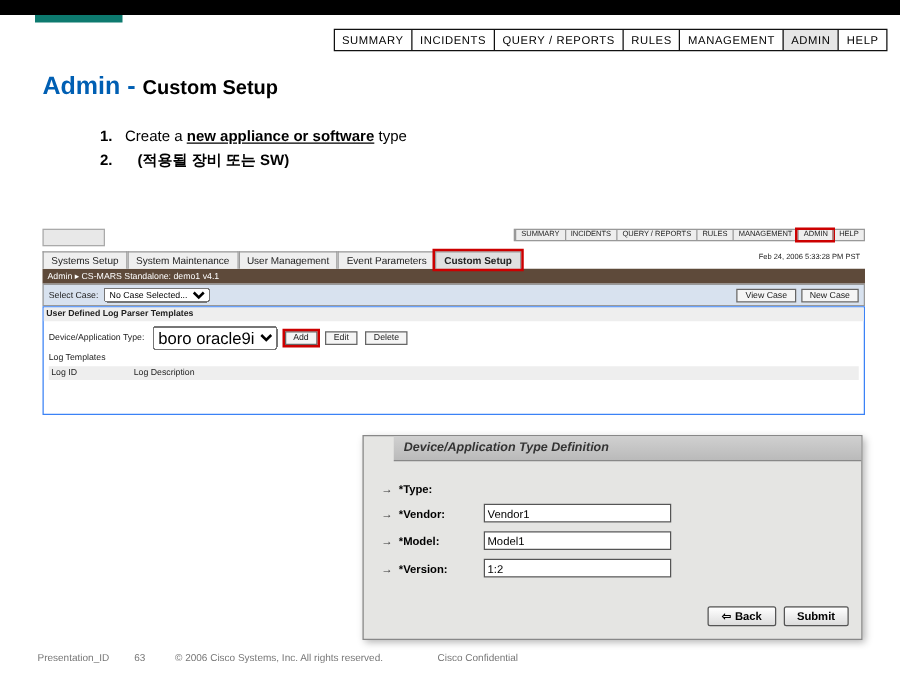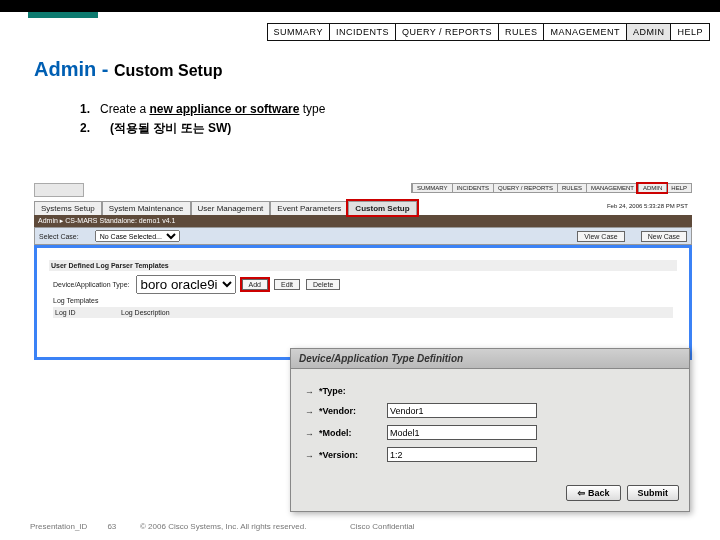--- a/index.html
+++ b/index.html
@@ -15,31 +15,31 @@
   .title .black { color: #000; font-size: 16px; }
   .list { position: absolute; top: 100px; left: 80px; font-size: 12px; line-height: 1.6; }
   .list b { font-weight: bold; }
   .list u { text-decoration: underline; }
   .shot { position: absolute; top: 183px; left: 34px; width: 658px; font-size: 8px; color: #222; }
   .shot .logo { width: 50px; height: 14px; background: #e8e8e8; border: 1px solid #aaa; display: inline-block; }
   .shot .tabrow { display: flex; margin-top: 2px; }
   .shot .tab { padding: 2px 6px; background: #efefef; border: 1px solid #999; border-bottom: none; }
   .shot .tab.active { background: #e0e0e0; font-weight: bold; }
   .shot .breadcrumb { background: #5e4a3a; color: #fff; padding: 2px 4px; font-size: 7px; }
-  .shot .bluebar { background: #d8e2ef; border: 1px solid #999; padding: 2px 4px; font-size: 7px; display: flex; align-items: center; gap: 16px; }
+  .shot .bluebar { background: #d8e2ef; border: 1px solid #999; padding: 2px 4px; font-size: 7px; display: flex; align-items: center; gap: 4px; }
   .shot .bluebar select { font-size: 7px; height: 12px; }
-  .shot .panel { background: #fff; border: 3px solid #3b82f6; padding: 16px; font-size: 7px; }
+  .shot .panel { background: #fff; border: 1px solid #3b82f6; padding: 4px; font-size: 7px; }
   .shot .panel .hdr { background: #eee; padding: 2px; margin: -4px -4px 4px -4px; font-weight: bold; }
   .shot .row { display: flex; align-items: center; gap: 6px; margin: 3px 0; }
   .shot .btn { border: 1px solid #666; padding: 1px 6px; background: #f5f5f5; font-size: 7px; cursor: pointer; }
   .redbox { outline: 2px solid #c00; outline-offset: 0; }
   .topnav2 { position: absolute; right: 0; top: 0; display: flex; font-size: 6px; background: #eee; border: 1px solid #999; }
   .topnav2 div { padding: 1px 4px; border-left: 1px solid #999; }
   .dialog { position: absolute; top: 348px; left: 290px; width: 400px; background: #e5e5e3; border: 1px solid #888; box-shadow: 2px 2px 6px rgba(0,0,0,0.3); font-size: 10px; }
-  .dialog .dtitle { background: linear-gradient(#d0d0d0,#bababa); padding: 4px 8px; font-weight: bold; font-style: italic; color: #333; border-bottom: 1px solid #888; }
+  .dialog .dtitle { background: linear-gradient(#d0d0d0,#bababa); padding: 4px 8px; font-weight: bold; font-style: italic; color: #333; border-bottom: 1px solid #888; margin-left: 24px; }
   .dialog .dbody { padding: 10px 14px; }
   .dialog .drow { display: flex; align-items: center; margin: 7px 0; font-size: 9px; }
   .dialog .arrow { width: 14px; color: #333; }
   .dialog .lbl { width: 68px; font-weight: bold; }
   .dialog input[type=text] { width: 150px; height: 15px; font-size: 9px; padding: 0 2px; border: 1px solid #555; }
   .dialog .radios { display: flex; gap: 14px; font-weight: bold; }
   .dialog .dfoot { display: flex; justify-content: flex-end; gap: 6px; padding: 6px 10px 10px; }
   .dialog .dbtn { border: 1px solid #555; background: linear-gradient(#fff,#ddd); padding: 2px 10px; font-size: 9px; font-weight: bold; cursor: pointer; display: flex; align-items: center; gap: 3px; border-radius: 2px; }
   .footer { position: absolute; bottom: 9px; left: 30px; right: 22px; font-size: 8px; color: #777; display: flex; justify-content: flex-start; gap: 20px; }
 </style>

